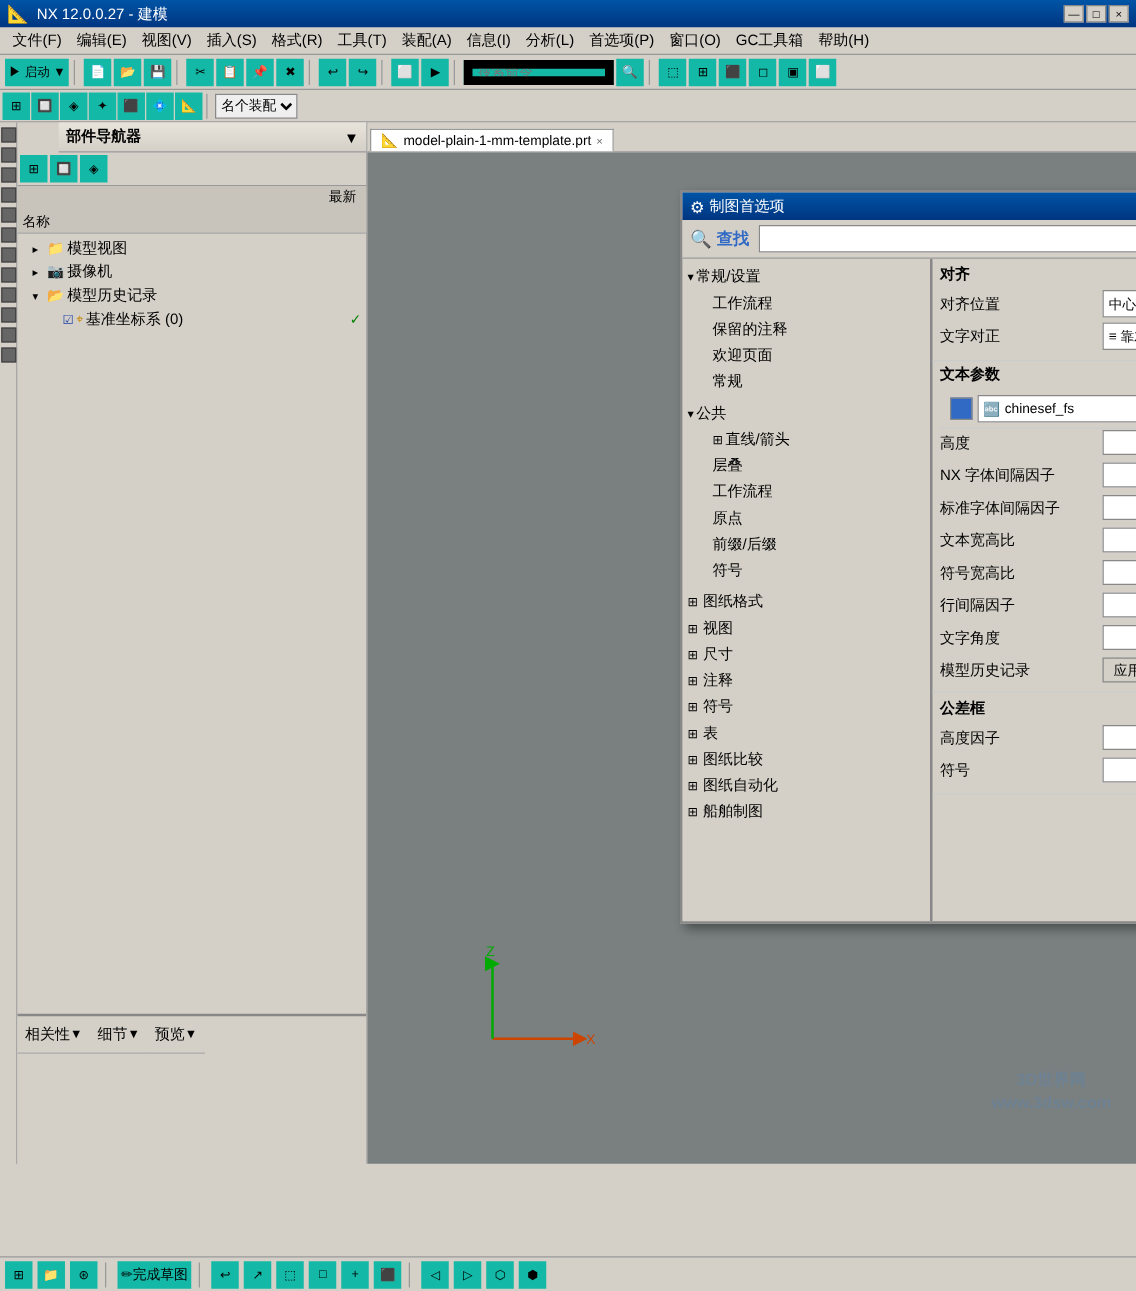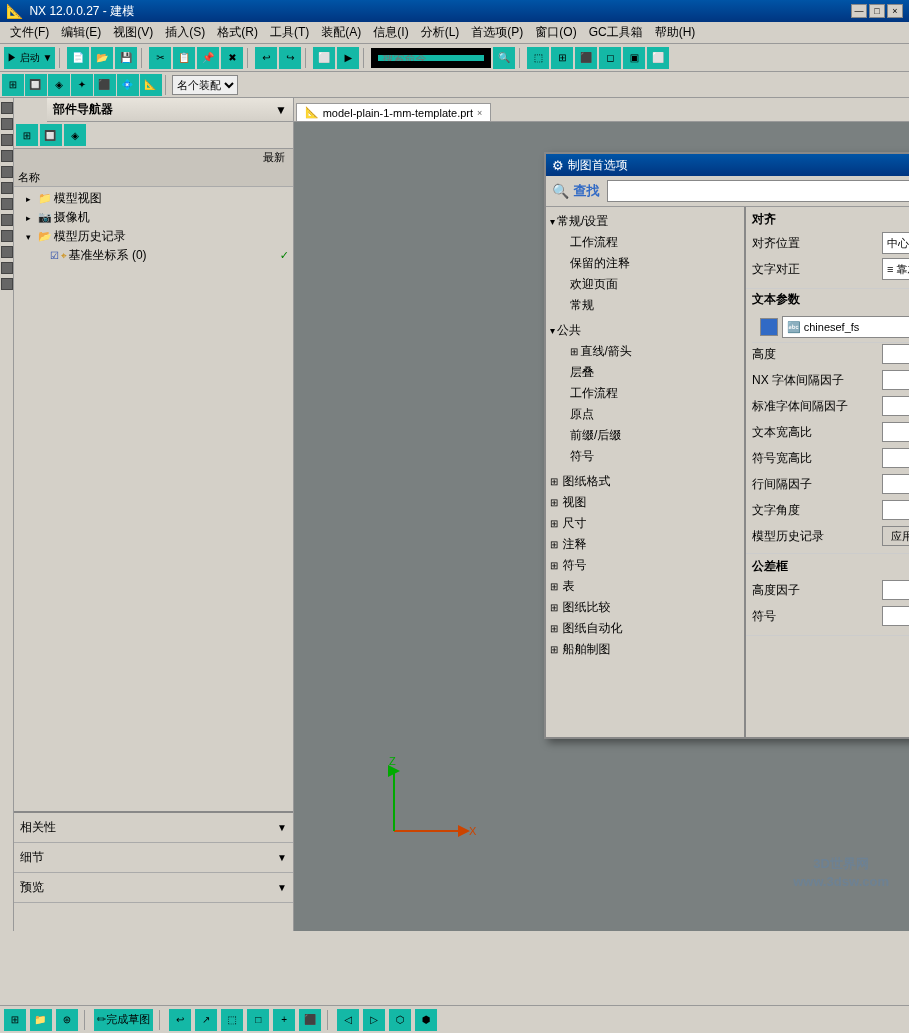--- a/index.html
+++ b/index.html
@@ -62,21 +62,21 @@
     .setting-row { display: flex; align-items: center; margin-bottom: 4px; min-height: 22px; }
     .setting-label { width: 130px; font-size: 12px; color: #000; }
     .setting-control { flex: 1; display: flex; align-items: center; gap: 4px; }
 
     
     .font-controls { display: flex; align-items: center; gap: 4px; padding: 4px 8px; border-bottom: 1px solid #ccc; }
     .color-box { width: 18px; height: 18px; background: #316ac5; border: 1px solid #888; cursor: pointer; }
     .font-selector { height: 22px; border: 1px solid #888; display: flex; align-items: center; padding: 0 4px; background: white; cursor: pointer; flex: 1; justify-content: space-between; font-size: 11px; }
 
     
-    .bottom-panels { height: 120px; border-top: 2px solid #888; display: flex; flex-direction: column; background: #d4d0c8; }
+    .bottom-panels { height: 120px; border-top: 2px solid #888; display: flex; flex-direction: row; background: #d4d0c8; }
     .bottom-panel-row { height: 30px; display: flex; align-items: center; padding: 0 6px; border-bottom: 1px solid #aaa; cursor: pointer; }
     .expand-arrow { font-size: 10px; margin-left: auto; }
 
     
     .status-bar { height: 28px; background: #d4d0c8; border-top: 1px solid #999; display: flex; align-items: center; padding: 0 4px; gap: 4px; position: absolute; bottom: 0; width: 100%; }
 
     
     .watermark { position: absolute; bottom: 40px; right: 20px; color: rgba(100,130,160,0.6); font-size: 13px; font-weight: bold; }
 
     

